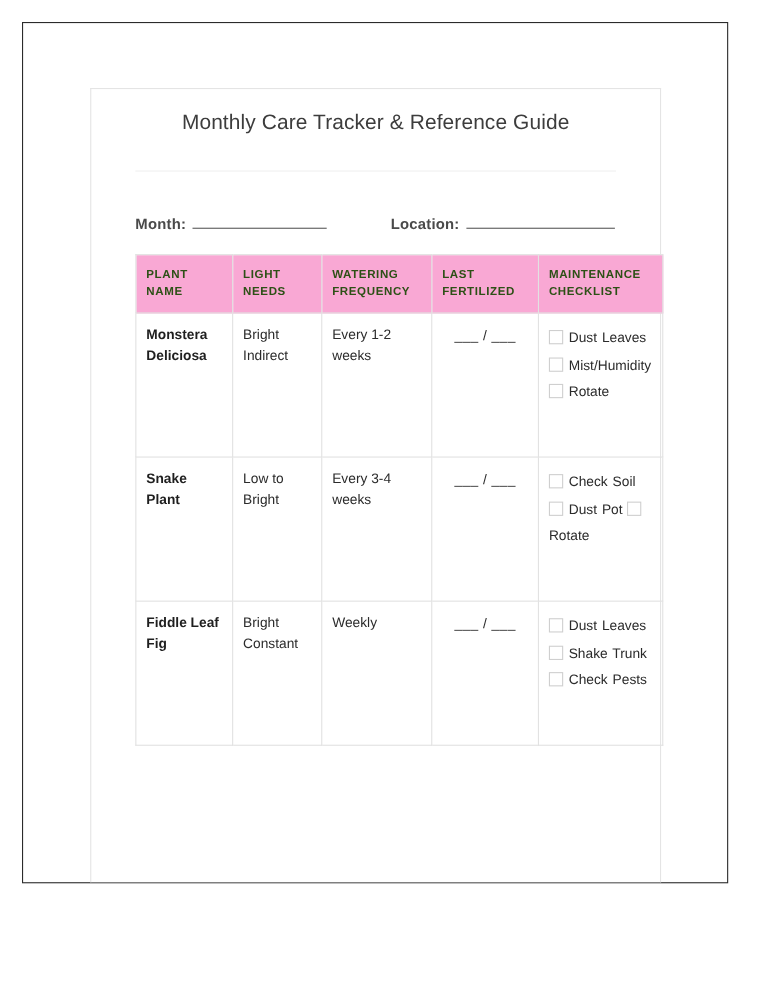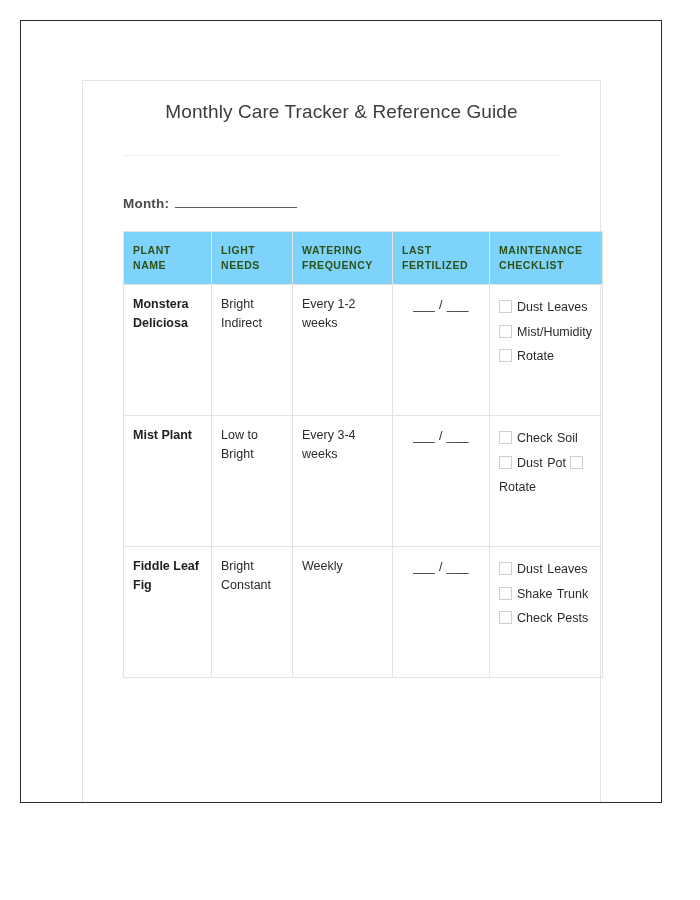--- a/index.html
+++ b/index.html
@@ -111,21 +111,21 @@
     font-size: 12.5px;
   }
   .care-table th,
   .care-table td {
     border: 1px solid #e2e2e2;
     vertical-align: top;
     text-align: left;
     padding: 10px 9px;
   }
   .care-table thead th {
-    background: #7dd3fc;
+    background: #f9a8d4;
     color: #2d5016;
     font-weight: bold;
     font-size: 10.5px;
     letter-spacing: 0.55px;
     text-transform: uppercase;
     line-height: 1.45;
     padding-top: 11px;
     padding-bottom: 11px;
   }
   .care-table tbody td {
@@ -180,20 +180,24 @@
 <div id="viewport-frame">
   <div id="document-card">
 
     <p class="doc-subtitle">Monthly Care Tracker &amp; Reference Guide</p>
     <hr class="header-rule">
 
     <div class="meta-row">
       <div class="meta-field month-field">
         <span class="meta-label">Month:</span>
         <span class="meta-blank month-blank"></span>
+      </div>
+      <div class="meta-field location-field">
+        <span class="meta-label">Location:</span>
+        <span class="meta-blank location-blank"></span>
       </div>
     </div>
 
     <table class="care-table">
       <colgroup>
         <col class="col-plant">
         <col class="col-light">
         <col class="col-water">
         <col class="col-fert">
         <col class="col-checklist">
@@ -213,21 +217,21 @@
             <td><span>Bright Indirect</span></td>
             <td><span>Every 1-2 weeks</span></td>
             <td>
               <span class="fert-blank">___ / ___</span>
             </td>
             <td>
               <div class="checklist"><span class="check-item"><span class="check-box"></span><span class="check-label">Dust Leaves</span></span> <span class="check-item"><span class="check-box"></span><span class="check-label">Mist/Humidity</span></span> <span class="check-item"><span class="check-box"></span><span class="check-label">Rotate</span></span> </div>
             </td>
           </tr>
           <tr>
-            <td><span class="plant-name">Mist Plant</span></td>
+            <td><span class="plant-name">Snake Plant</span></td>
             <td><span>Low to Bright</span></td>
             <td><span>Every 3-4 weeks</span></td>
             <td>
               <span class="fert-blank">___ / ___</span>
             </td>
             <td>
               <div class="checklist"><span class="check-item"><span class="check-box"></span><span class="check-label">Check Soil</span></span> <span class="check-item"><span class="check-box"></span><span class="check-label">Dust Pot</span></span> <span class="check-item"><span class="check-box"></span><span class="check-label">Rotate</span></span> </div>
             </td>
           </tr>
           <tr>

